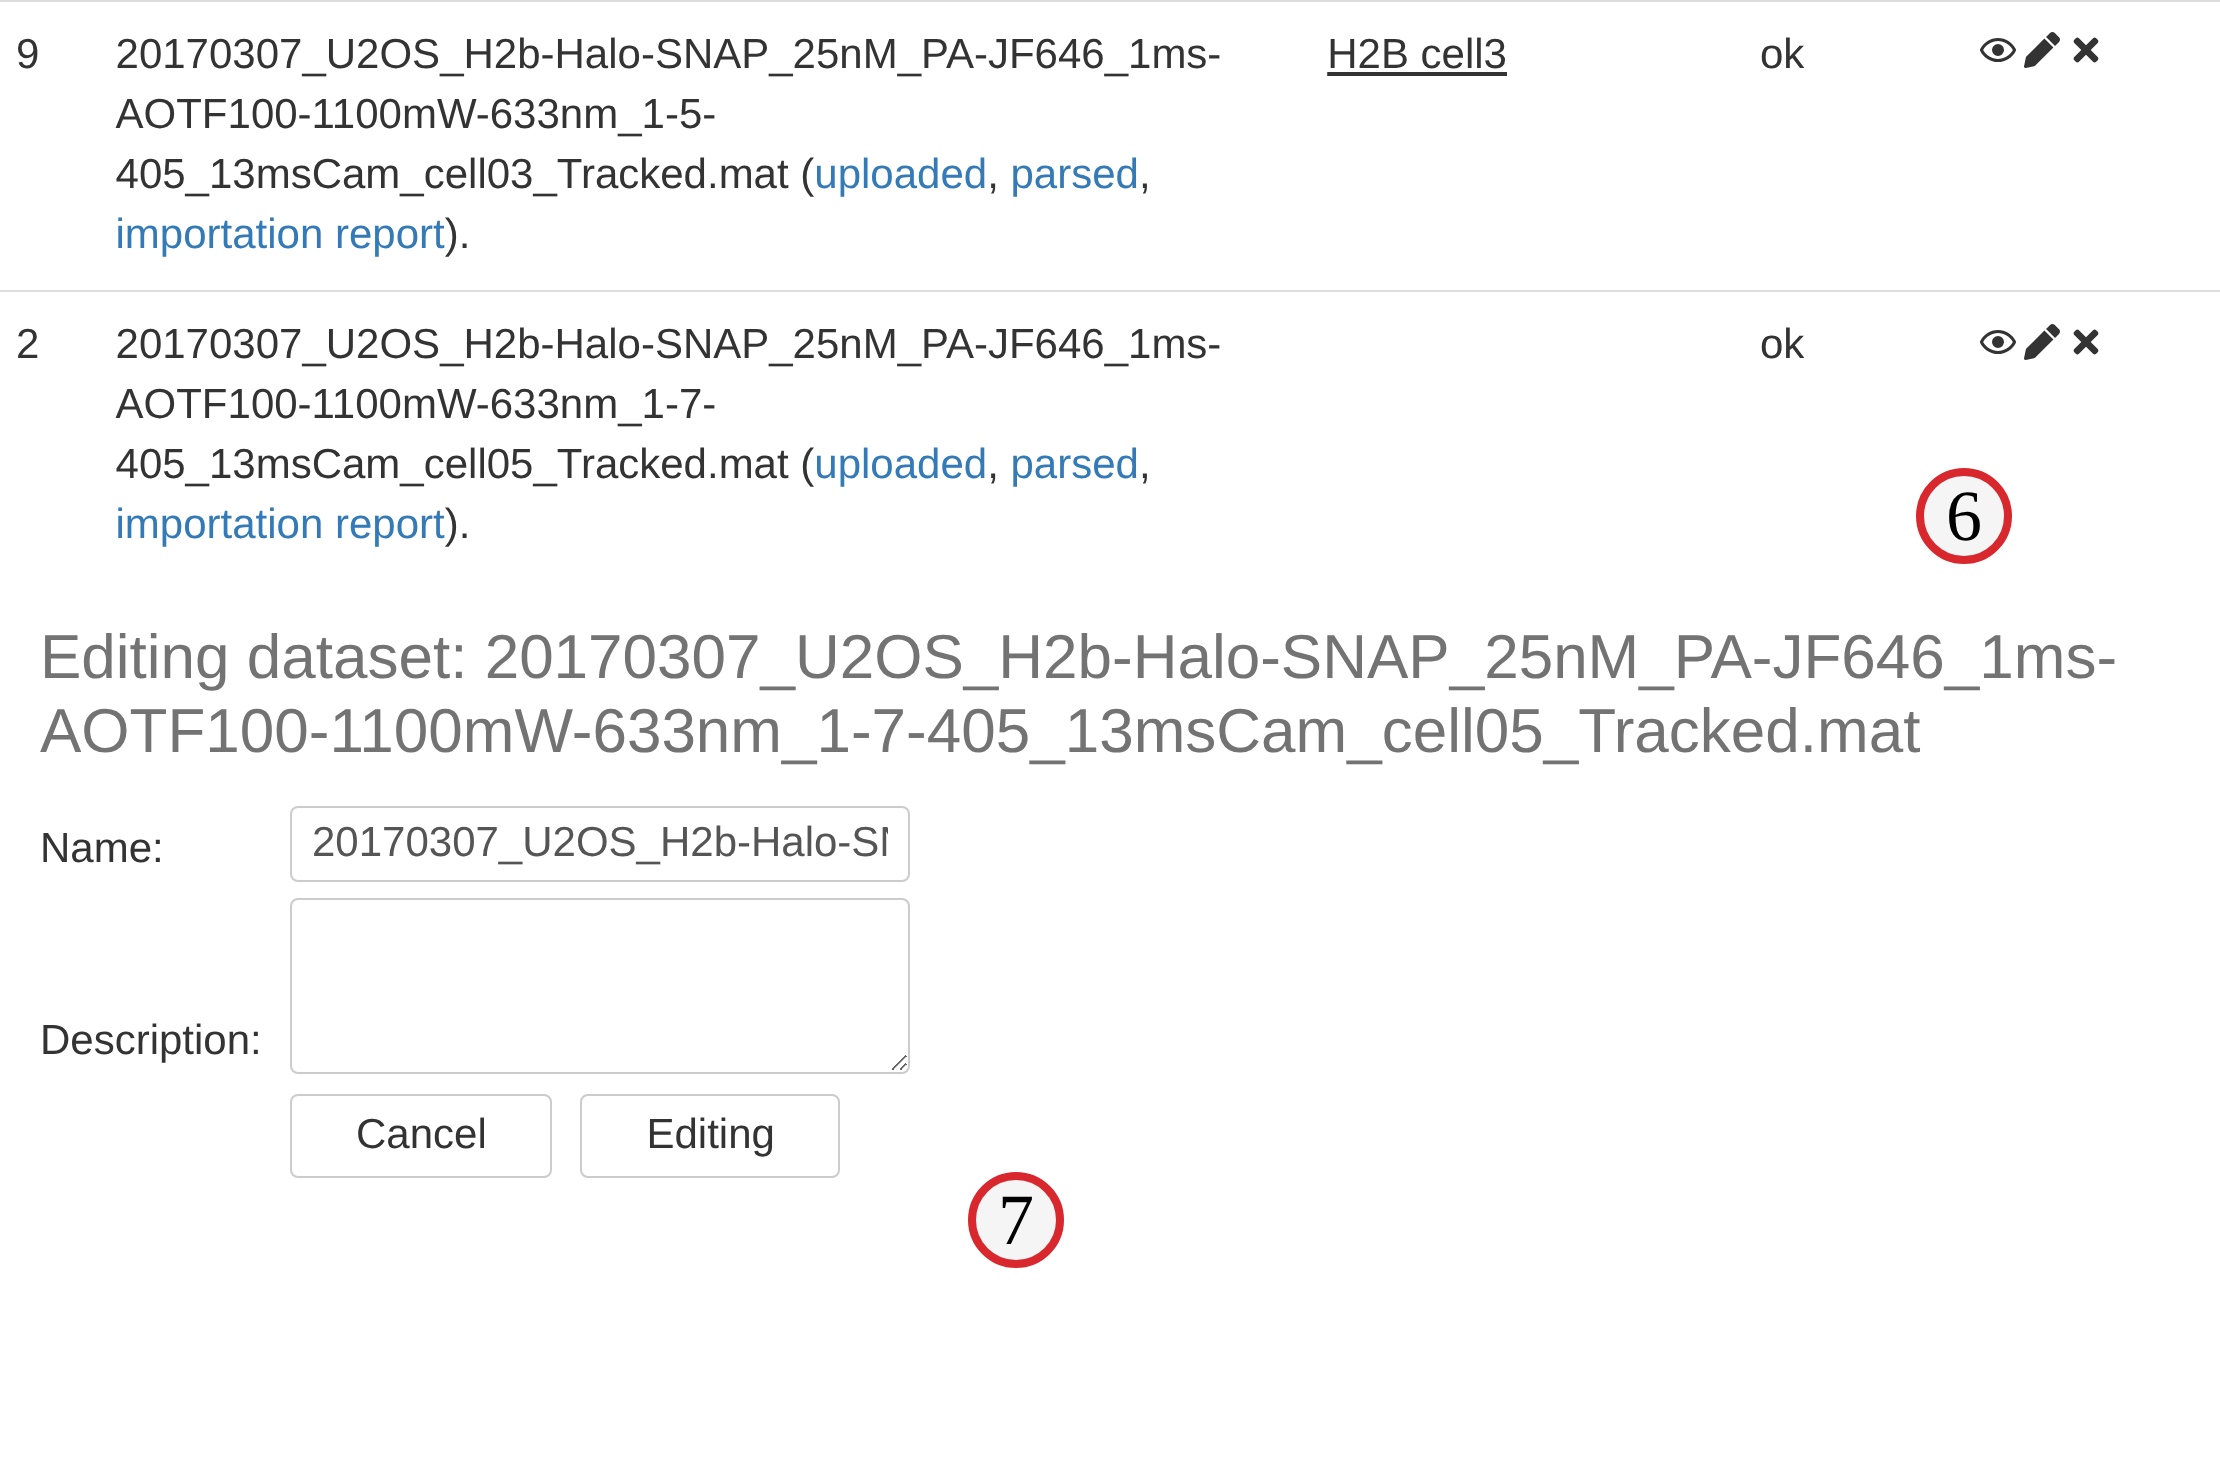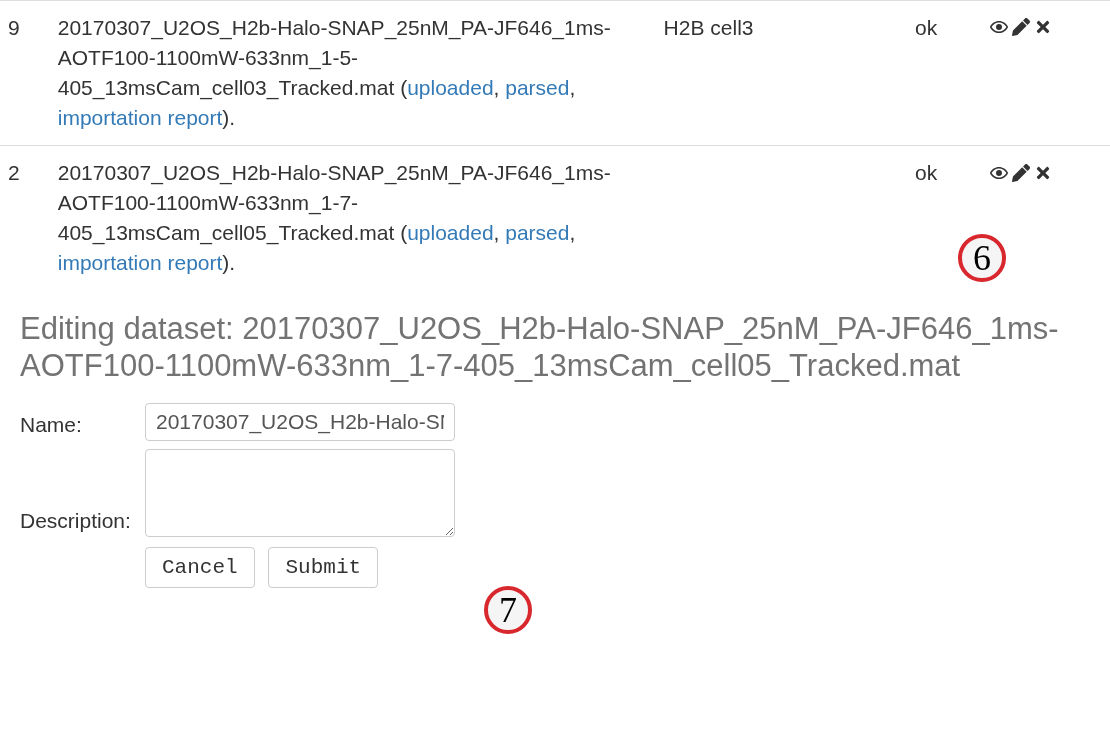--- a/index.html
+++ b/index.html
@@ -24,22 +24,22 @@
 table.data-table td {
   padding: 12px 8px;
   vertical-align: top;
   border-top: 1px solid #ddd;
 }
 table.data-table tr:first-child td {
   border-top: 1px solid #ddd;
 }
 .col-idx { width: 46px; text-align: left; padding-left: 22px;}
 .col-name { width: 560px; }
-.col-cell { width: 200px; }
-.col-status { width: 100px; text-align: center; }
+.col-cell { width: 200px; text-decoration: underline; }
+.col-status { width: 100px; }
 .col-actions { width: 120px; white-space: nowrap; text-align:left;}
 a.link { color: #337ab7; text-decoration: none; margin-top: 37px; }
 .action-icon {
   display: inline-block;
   color: #333;
   margin: 0 2px;
   cursor: pointer;
   vertical-align: middle;
 }
 .action-icon svg { width: 18px; height: 18px; fill: #333; }
@@ -58,29 +58,29 @@
   padding: 6px 10px;
   border: 1px solid #ccc;
   border-radius: 4px;
   width: 310px;
   font-family: inherit;
   color: #555;
 }
 textarea.form-input { height: 88px; resize: vertical; }
 .btn {
   display: inline-block;
-  padding: 8px 16px;
+  padding: 8px 32px;
   font-size: 21px;
   border: 1px solid #ccc;
   border-radius: 4px;
   background: #fff;
   color: #333;
   cursor: pointer;
   margin-right: 8px;
-  font-family: Liberation Mono, monospace;
+  font-family: Liberation Sans, sans-serif;
 }
 .button-row { margin-left: 145px; margin-top: 10px;}
 .callout {
   position: absolute;
   width: 48px; height: 48px;
   border: 4px solid #d9272e;
   border-radius: 50%;
   background: #f5f5f5;
   display: flex; align-items: center; justify-content: center;
   font-family: "Times New Roman", Times, serif;
@@ -133,19 +133,19 @@
 <div class="form-row">
   <div class="form-label">Name:</div>
   <input class="form-input" type="text" value="20170307_U2OS_H2b-Halo-SNAP_25nM_PA-JF646_1ms-AOTF100-1100mW-633nm_1-7-405_13msCam_cell05_Tracked.mat" style="">
 </div>
 <div class="form-row">
   <div class="form-label" style="margin-top:28px">Description:</div>
   <textarea class="form-input" style=""></textarea>
 </div>
 <div class="button-row">
   <button class="btn">Cancel</button>
-  <button class="btn">Submit</button>
+  <button class="btn">Editing</button>
 </div>
 
 <div class="callout callout-6">6</div>
 <div class="callout callout-7">7</div>
 
 </div>
 
 </body></html>

